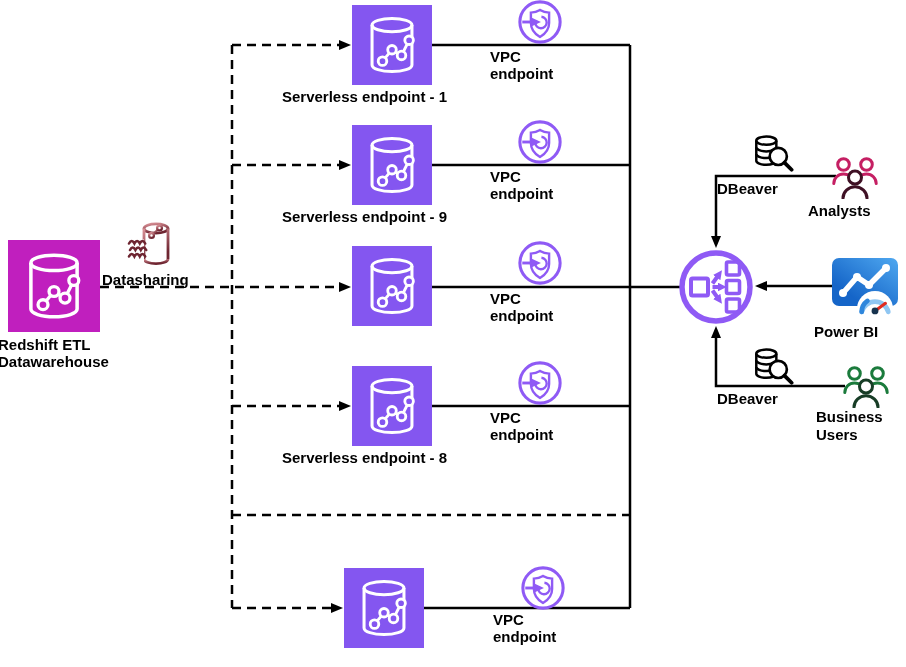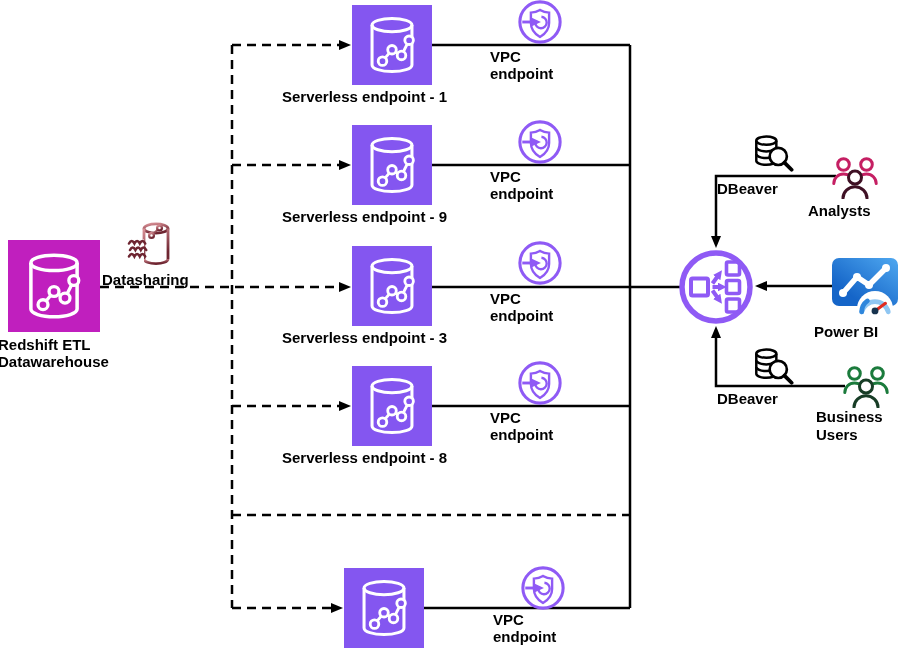--- a/index.html
+++ b/index.html
@@ -133,21 +133,20 @@
       </svg>
     </div>
   <div class="sq ep-square" style="left:344px;top:568px;">
       <svg viewBox="0 0 80 80">
         <use href="#db"></use>
       </svg>
     </div>
 
   <div class="lbl" style="left:282px;top:88px;width:220px;">Serverless endpoint - 1</div>
   <div class="lbl" style="left:282px;top:208px;width:220px;">Serverless endpoint - 9</div>
-  <div class="lbl" style="left:282px;top:329px;width:220px;">Serverless endpoint - 3</div>
   <div class="lbl" style="left:282px;top:449px;width:220px;">Serverless endpoint - 8</div>
 
   <svg class="abs" style="left:517px;top:-1px" width="46" height="46" viewBox="0 0 48 48">
     <circle cx="24" cy="24" r="21" fill="#fff" class="pstroke" stroke-width="3.2"></circle>
     <path class="pstroke" fill="none" stroke-width="2.5" d="M24 11.5 C27.5 13.6 31 14.2 33.5 14.2 V25 C33.5 31.8 29.5 36.4 24 39.6 C18.5 36.4 14.5 31.8 14.5 25 V14.2 C17 14.2 20.5 13.6 24 11.5 Z"></path>
     <path class="pstroke" fill="none" stroke-width="2.5" d="M25.5 18.5 a6 6 0 1 1 -6.5 6"></path>
     <line class="pstroke" x1="5.5" y1="24" x2="16" y2="24" stroke-width="3"></line>
     <path class="pfill" d="M15.5 19.5 L25 24 L15.5 28.5 Z"></path>
   </svg>
   <svg class="abs" style="left:517px;top:119px" width="46" height="46" viewBox="0 0 48 48">

